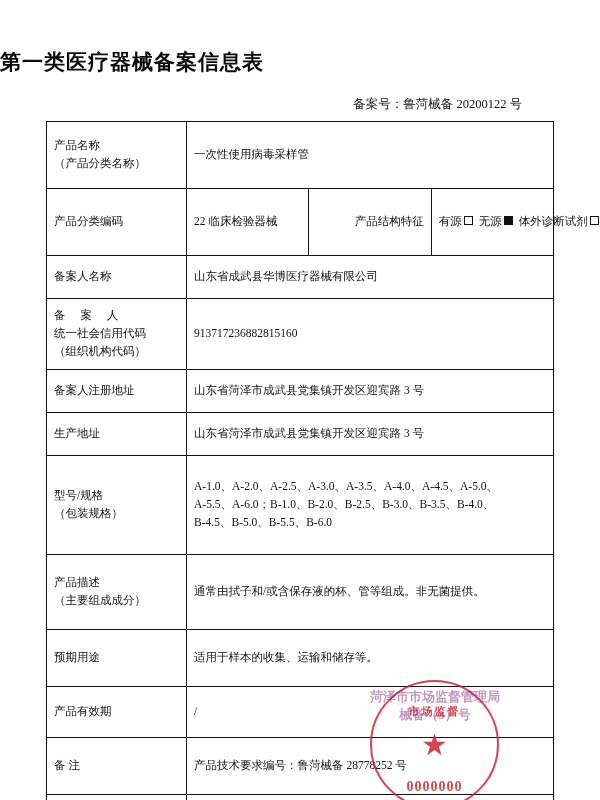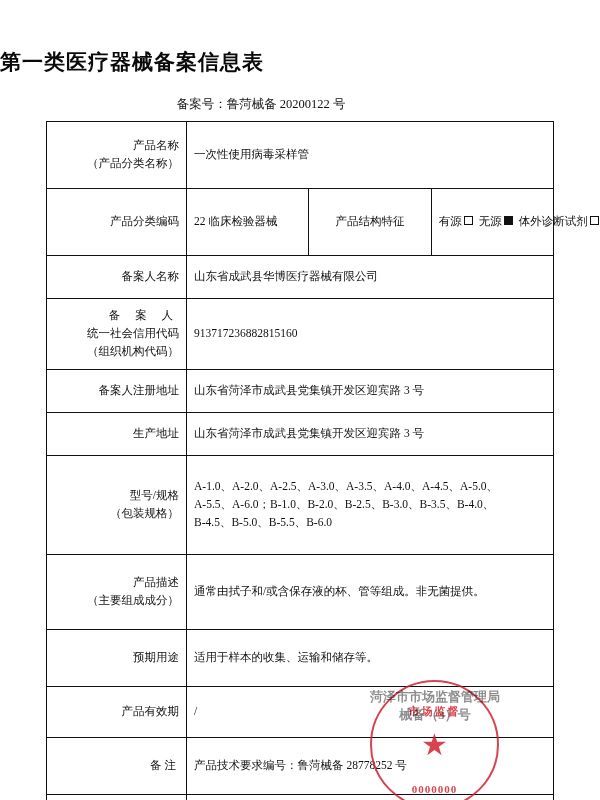--- a/index.html
+++ b/index.html
@@ -24,54 +24,54 @@
   }
   .doc-title {
     text-align: left;
     font-size: 21px;
     font-weight: bold;
     letter-spacing: 1px;
     margin-top: 48px;
     color: #0a0a0a;
   }
   .record-no {
-    text-align: center;
+    text-align: right;
     font-size: 12.5px;
     margin-top: 20px;
     margin-right: 78px;
     color: #111;
   }
   table.form {
     border-collapse: collapse;
     width: 508px;
     margin: 8px auto 0 auto;
     table-layout: fixed;
   }
   table.form td {
     border: 1px solid #111;
     font-size: 11.5px;
     padding: 6px 7px;
     vertical-align: middle;
     line-height: 1.55;
   }
   td.label {
     width: 125px;
-    text-align: right;
+    text-align: left;
     font-size: 11.5px;
     line-height: 1.5;
   }
   td.value {
     text-align: left;
     padding-left: 10px;
   }
   .lbl-line { display: block; white-space: nowrap; }
   .sp-wide { letter-spacing: 6px; }
   .sp-mid { letter-spacing: 3px; }
   .cell-sub {
-    text-align: center;
+    text-align: right;
     padding: 6px 4px;
   }
   .checkbox-row {
     display: flex;
     gap: 6px;
     align-items: flex-end;
     white-space: nowrap;
     font-size: 11.5px;
   }
   .cbx { display: inline-block; }
@@ -114,29 +114,29 @@
   .stamp .arc-top, .stamp .arc-bottom {
     position: absolute;
     width: 100%;
     text-align: center;
     color: #d01b2a;
     font-size: 11px;
     font-weight: bold;
     letter-spacing: 2px;
   }
   .stamp .arc-top { top: 22px; }
-  .stamp .arc-bottom { bottom: 12px; font-size: 11px; letter-spacing: 1px; margin-top: 8px; }
+  .stamp .arc-bottom { bottom: 12px; font-size: 14px; letter-spacing: 1px; margin-top: 8px; }
 
   .stamp-soft {
     position: absolute;
     left: 355px;
     top: 640px;
     width: 160px;
     height: 110px;
-    color: #000000;
+    color: #701a75;
     font-size: 13px;
     font-weight: bold;
     opacity: 0.45;
     pointer-events: none;
     text-align: center;
     line-height: 1.4;
   }
 </style>
 </head>
 <body>

